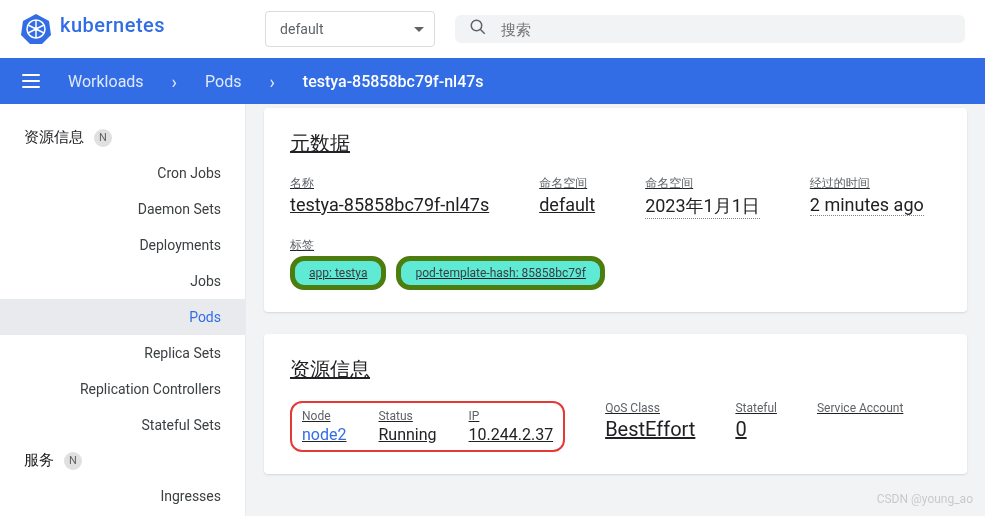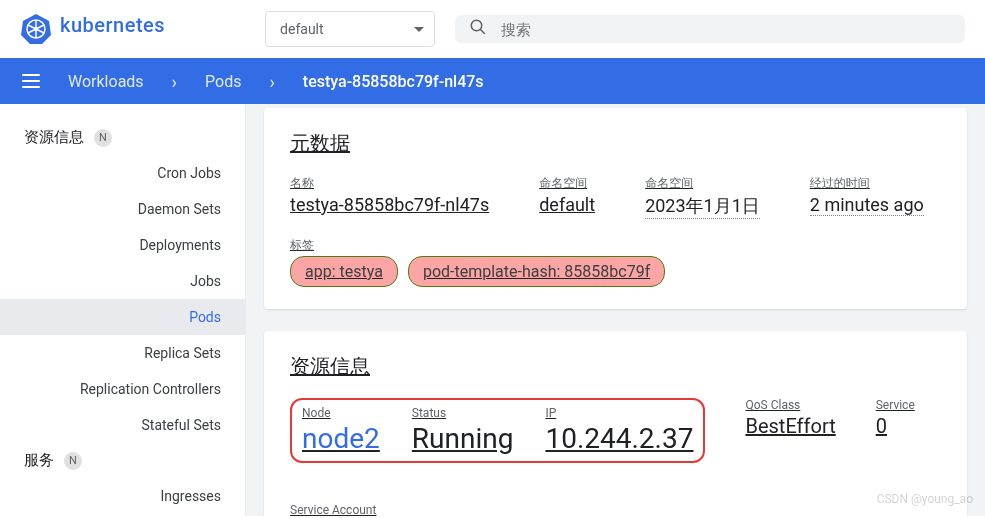--- a/index.html
+++ b/index.html
@@ -30,26 +30,26 @@
 
     .content { flex: 1; padding: 4px 18px; overflow-y: auto; text-decoration: underline; }
     .card { background: #fff; border-radius: 4px; padding: 22px 26px; margin-bottom: 22px; box-shadow: 0 1px 2px rgba(60,64,67,0.15); }
     .card-title { font-size: 20px; color: #202124; margin-bottom: 18px; font-weight: 400; }
     .meta-grid { display: flex; gap: 50px; flex-wrap: wrap; margin-bottom: 18px; }
     .field { }
     .field-label { font-size: 12px; color: #5f6368; margin-bottom: 2px; }
     .field-value { font-size: 18px; color: #202124; }
     .field-value.dotted { border-bottom: 1px dotted #80868b; display: inline-block; }
     .chips { display: flex; gap: 10px; flex-wrap: wrap; }
-    .chip { background: #fca5a5; color: #3c4043; font-size: 16px; padding: 5px 14px; border-radius: 14px; border: 1px solid #4d7c0f; }
+    .chip { background: #5eead4; color: #3c4043; font-size: 12px; padding: 5px 14px; border-radius: 14px; border: 5px solid #4d7c0f; }
     .info-grid { display: flex; gap: 40px; flex-wrap: wrap; }
     .info-grid .field-value { font-size: 20px; }
     .link-blue { color: #326de6; cursor: pointer; }
     .highlight-box { border: 2px solid #e53935; padding: 6px 10px; border-radius: 12px; display: inline-flex; gap: 32px; }
-    .highlight-box .field-value { font-size: 28px; }
+    .highlight-box .field-value { font-size: 16px; }
     .watermark { position: absolute; right: 12px; bottom: 12px; color: rgba(0,0,0,0.18); font-size: 12px; }
   </style>
 </head>
 <body>
 
 <div class="top-bar">
   <div class="logo-wrap">
     <span class="k8s-logo">
       <svg viewBox="0 0 32 32" width="32" height="32">
           <polygon points="16,1 29,8 31,22 22,31 10,31 1,22 3,8" fill="#326de6"></polygon>
@@ -161,21 +161,21 @@
           <div class="field">
             <div class="field-label">IP</div>
             <div class="field-value">10.244.2.37</div>
           </div>
         </div>
         <div class="field">
           <div class="field-label">QoS Class</div>
           <div class="field-value">BestEffort</div>
         </div>
         <div class="field">
-          <div class="field-label">Service</div>
+          <div class="field-label">Stateful</div>
           <div class="field-value">0</div>
         </div>
         <div class="field">
           <div class="field-label">Service Account</div>
 
         </div>
       </div>
     </div>
   </div>
 </div>

